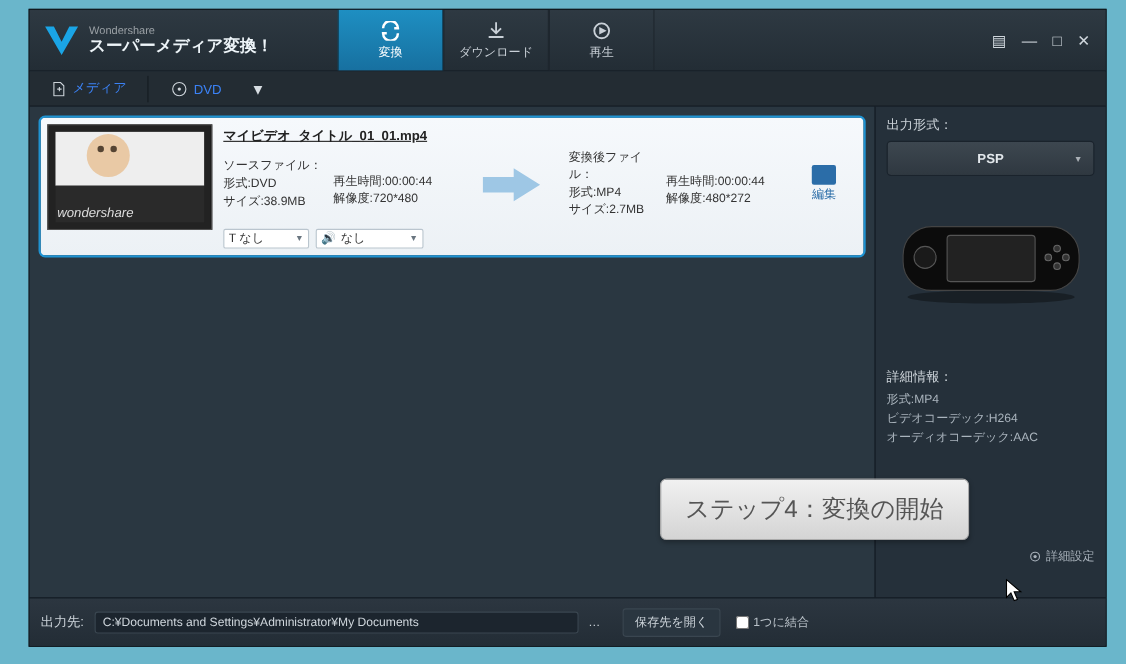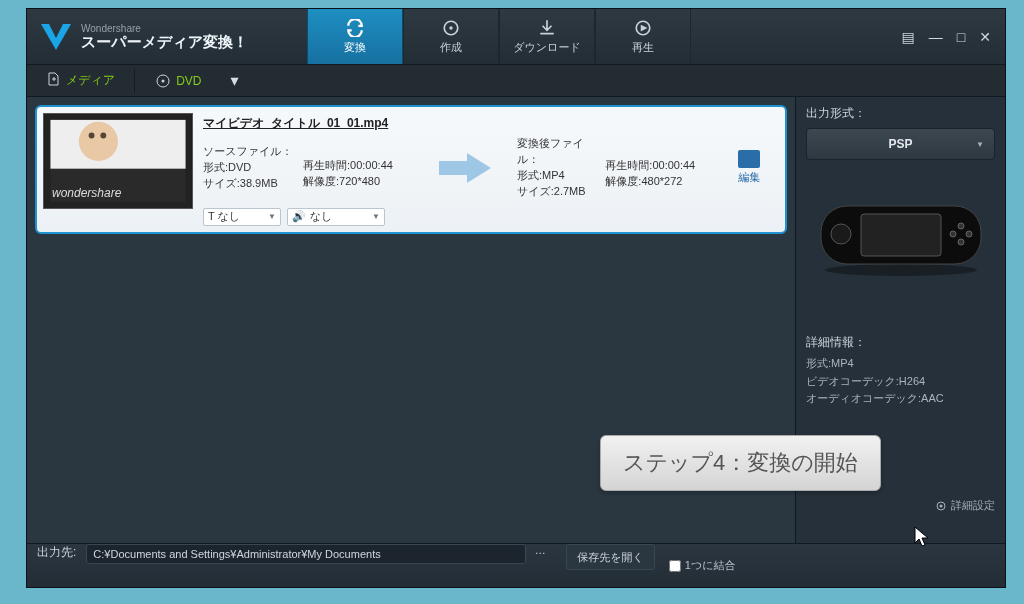--- a/index.html
+++ b/index.html
@@ -44,22 +44,22 @@
 
 .win-controls { margin-left: auto; display: flex; gap: 14px; padding-right: 14px; color: #cfd6dc; }
 .win-btn { cursor: pointer; font-size: 14px; }
 
 
 .toolbar {
   display: flex; align-items: center; height: 32px; padding: 0 8px;
   background: #232c33; border-bottom: 1px solid #111820;
 }
 .tb-btn {
-  display: flex; align-items: flex-start; gap: 6px;
-  color: #84cc16; font-size: 12px; padding: 4px 10px;
+  display: flex; align-items: center; gap: 6px;
+  color: #3b82f6; font-size: 12px; padding: 4px 10px;
   border: 1px solid transparent; border-radius: 3px; cursor: pointer;
   margin-right: 8px;
 }
 .tb-btn .ico { width: 14px; height: 14px; }
 .tb-sep { width:1px; height:24px; background:#141b21; margin-right:10px;}
 .tb-arrow { width: 28px; display:flex; justify-content:center; align-items:center; color:#d7dde2;}
 
 
 .main-area { display: flex; flex: 1; min-height: 0; }
 .file-panel { flex: 1; padding: 8px; background: #2a3741; }
@@ -104,21 +104,21 @@
 }
 .preset-dd .caret { position:absolute; right:10px; font-size:8px; color:#aab0b6;}
 .device-img { flex:0 0 auto; margin: 38px auto 0; width: 164px; height: 80px;}
 .details-lbl { color:#cdd4da; font-size:12px; margin-top:56px; margin-bottom:4px;}
 .details { font-size:11px; color:#aab4bd; line-height:1.6;}
 .adv-row { margin-top:auto; margin-bottom:30px; display:flex; justify-content:flex-end; align-items:center; gap:4px; color:#a8b1ba; font-size:11px;}
 .gear-ico {width:12px;height:12px;}
 
 
 .bottom {
-  display: flex; height: 44px;
+  display: flex; align-items: center; height: 44px;
   background: linear-gradient(#2c3640,#232d36);
   border-top:1px solid #111820; padding: 0 10px;
 }
 .bt-lbl { color:#cdd4da; font-size:12px; margin-right:10px;}
 .path-in {
   flex: 0 0 440px; height: 20px; font-size:11px;
   background:#1c252e; border:1px solid #3a4650; border-radius:3px;
   color:#cfd6dc; padding: 0 6px; display:flex; align-items:center;
 }
 .path-ell { width:28px; text-align:center; color:#cdd4da; font-size:11px; cursor:pointer;}
@@ -168,27 +168,20 @@
         <div class="prod">スーパーメディア変換！</div>
       </span>
     </div>
 
     <div class="top-tabs">
       <div class="top-tab active">
         <svg class="top-tab-icon" viewBox="0 0 16 16">
             <path d="M2 6 A6 6 0 0 1 14 6 L11 6 M14 10 A6 6 0 0 1 2 10 L5 10" stroke="#fff" stroke-width="2" fill="none"></path>
           </svg>
         <span>変換</span>
-      </div>
-      <div class="top-tab">
-        <svg class="top-tab-icon" viewBox="0 0 16 16">
-            <circle cx="8" cy="8" r="6" stroke="#c9d0d7" stroke-width="1.5" fill="none"></circle>
-            <circle cx="8" cy="8" r="1.5" fill="#c9d0d7"></circle>
-          </svg>
-        <span>作成</span>
       </div>
       <div class="top-tab">
         <svg class="top-tab-icon" viewBox="0 0 16 16">
             <path d="M8 1 V9 M4 6 L8 10 L12 6 M2 13 H14" stroke="#c9d0d7" stroke-width="1.5" fill="none"></path>
           </svg>
         <span>ダウンロード</span>
       </div>
       <div class="top-tab">
         <svg class="top-tab-icon" viewBox="0 0 16 16">
             <circle cx="8" cy="8" r="6" stroke="#c9d0d7" stroke-width="1.5" fill="none"></circle>

